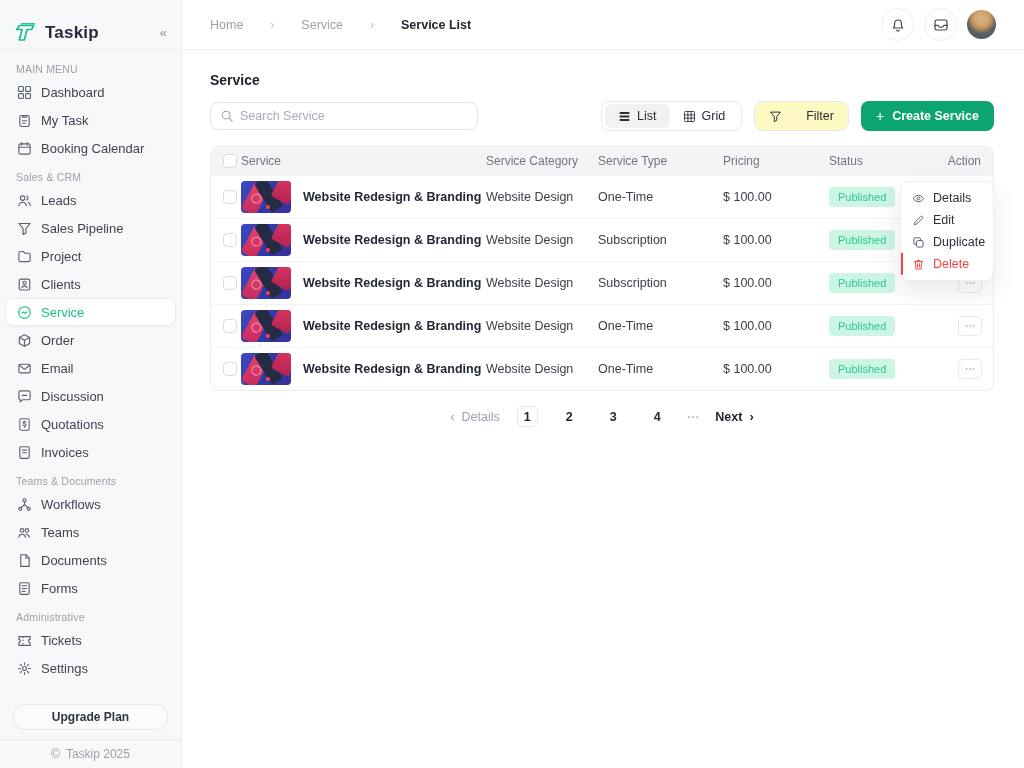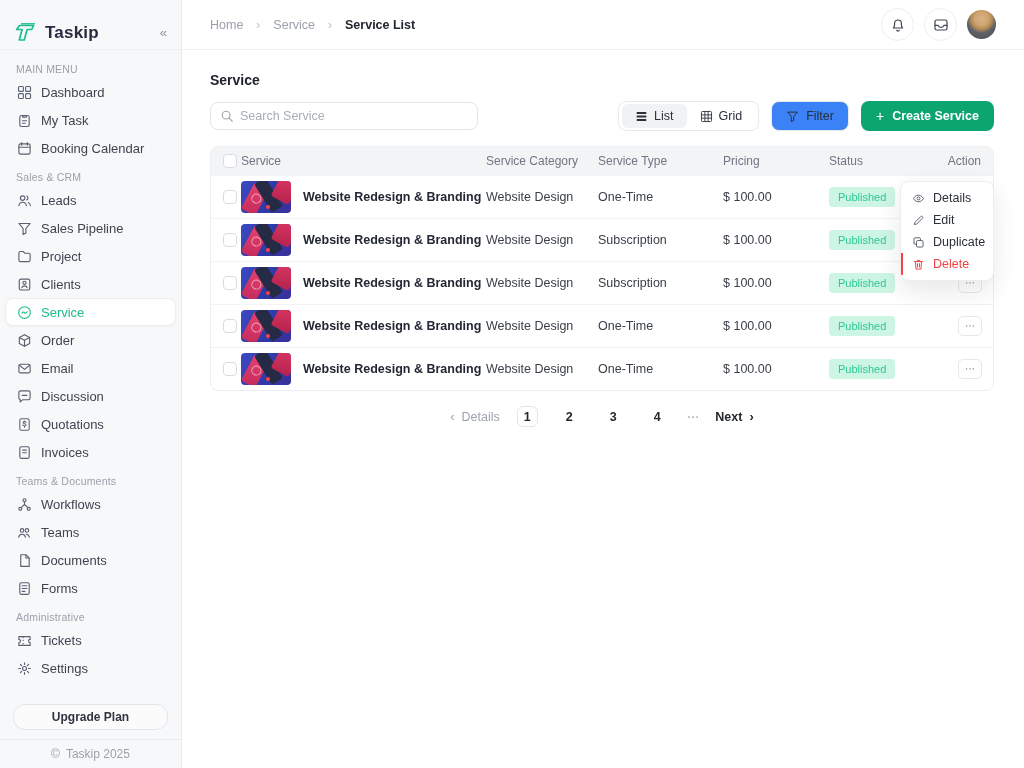--- a/index.html
+++ b/index.html
@@ -20,41 +20,41 @@
   .s-item.active { background:#fff; border:1px solid #ECEDEF; color:#1CBE8D; box-shadow:0 1px 2px rgba(20,30,40,.04); }
   .s-item.active .s-ic { color:#1CBE8D; }
   .upgrade-wrap { padding:7px 13px 9px; }
   .upgrade-btn { width:100%; height:26px; background:#FBFBFC; border:1px solid #E4E6E9; border-radius:12px; font-family:inherit; font-size:12px; font-weight:700; color:#2F3540; cursor:pointer; }
   .side-footer { border-top:1px solid #E9EBED; height:29px; display:flex; align-items:center; justify-content:center; gap:6px; color:#9BA1AB; font-size:12px; }
   .copy-glyph { font-size:12px; }
 
   
   .main { flex:1; display:flex; flex-direction:column; min-width:0; }
   .topbar { height:50px; border-bottom:1px solid #EFF0F2; display:flex; align-items:center; padding:0 28px; }
-  .breadcrumb { display:flex; align-items:flex-end; gap:13px; font-size:12.5px; }
+  .breadcrumb { display:flex; align-items:flex-end; gap:27px; font-size:12.5px; }
   .bc-link { color:#9BA1AB; cursor:pointer; }
   .bc-sep { color:#B9BEC6; font-size:12px; }
   .bc-current { color:#23272F; font-weight:700; }
   .top-actions { margin-left:auto; display:flex; align-items:center; gap:10px; }
   .icon-btn { width:33px; height:33px; border:1px solid #ECEEF0; border-radius:50%; background:#fff; display:flex; align-items:center; justify-content:center; color:#3F4550; cursor:pointer; }
   .avatar { width:29px; height:29px; border-radius:50%; cursor:pointer;
             background: radial-gradient(circle at 50% 30%, #d9b287 0%, #cfa46f 28%, #b48a55 42%, #5d6167 58%, #4c5055 100%); }
 
   
   .content { padding:22px 30px 0 28px; }
   .page-title { font-size:14px; font-weight:700; color:#20242C; margin-bottom:13px; }
   .controls { display:flex; align-items:center; margin-bottom:15px; }
   .search { width:268px; height:28px; border:1px solid #E3E5E8; border-radius:8px; background:#fff; display:flex; align-items:center; padding:0 9px; gap:6px; color:#A0A6AE; }
   .search input { border:none; outline:none; background:transparent; font-family:inherit; font-size:12.5px; color:#2A2F38; width:100%; }
   .search input::placeholder { color:#A8AEB6; }
   .ctrl-right { margin-left:auto; display:flex; align-items:center; gap:12px; }
   .seg { display:flex; align-items:center; border:1px solid #E7E9EB; border-radius:8px; background:#fff; padding:3px; height:30px; }
   .seg-btn { display:flex; align-items:center; gap:6px; font-size:12.5px; color:#2A2F38; padding:0 13px; height:24px; border-radius:6px; cursor:pointer; }
   .seg-btn.active { background:#F1F2F4; }
-  .btn-filter { display:flex; align-items:center; gap:7px; border:1px solid #E7E9EB; border-radius:8px; background:#3b82f6; padding:0 14px; height:30px; font-size:12.5px; color:#2A2F38; cursor:pointer; font-family:inherit; }
+  .btn-filter { display:flex; align-items:center; gap:24px; border:1px solid #E7E9EB; border-radius:8px; background:#fef9c3; padding:0 14px; height:30px; font-size:12.5px; color:#2A2F38; cursor:pointer; font-family:inherit; }
   .btn-create { display:flex; align-items:center; gap:8px; background:#0CA56F; border:none; border-radius:8px; color:#fff; padding:0 15px; height:30px; font-size:12.5px; font-weight:700; cursor:pointer; font-family:inherit; }
   .plus-glyph { font-size:14px; font-weight:400; }
 
   
   .card { position:relative; border:1px solid #ECEEF0; border-radius:8px; background:#fff; }
   .t-grid { display:grid; grid-template-columns:30px 62px 183px 112px 125px 106px 100px 1fr; align-items:center; }
   .t-head { height:28px; background:#F3F4F6; color:#6F7683; font-size:12px; border-radius:8px 8px 0 0; }
   .th-service { grid-column:2/4; }
   .th-action { text-align:right; padding-right:12px; }
   .t-row { height:43px; border-top:1px solid #F1F3F5; }

